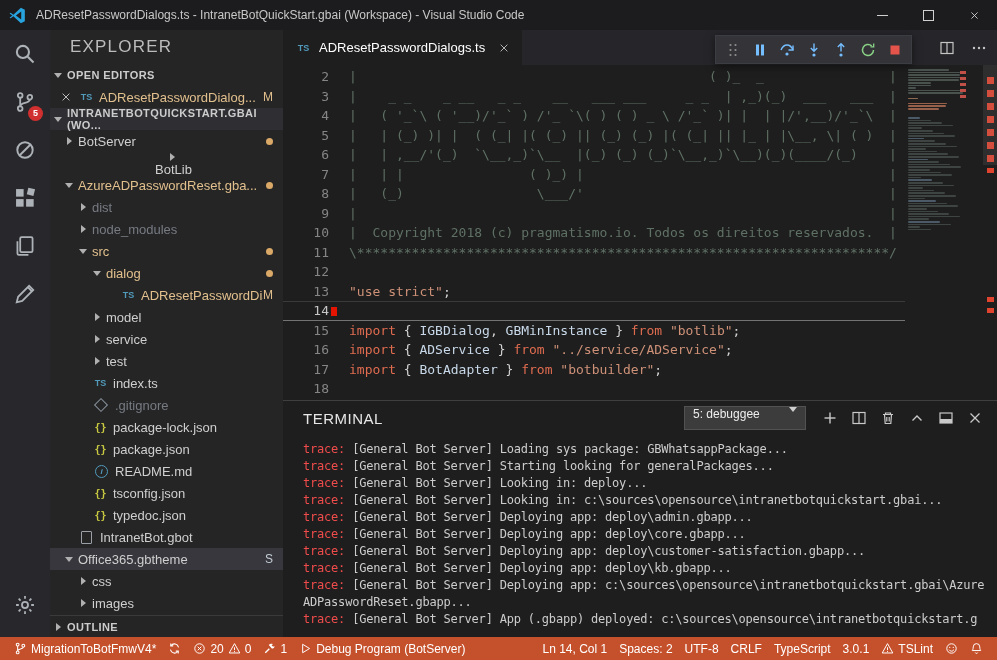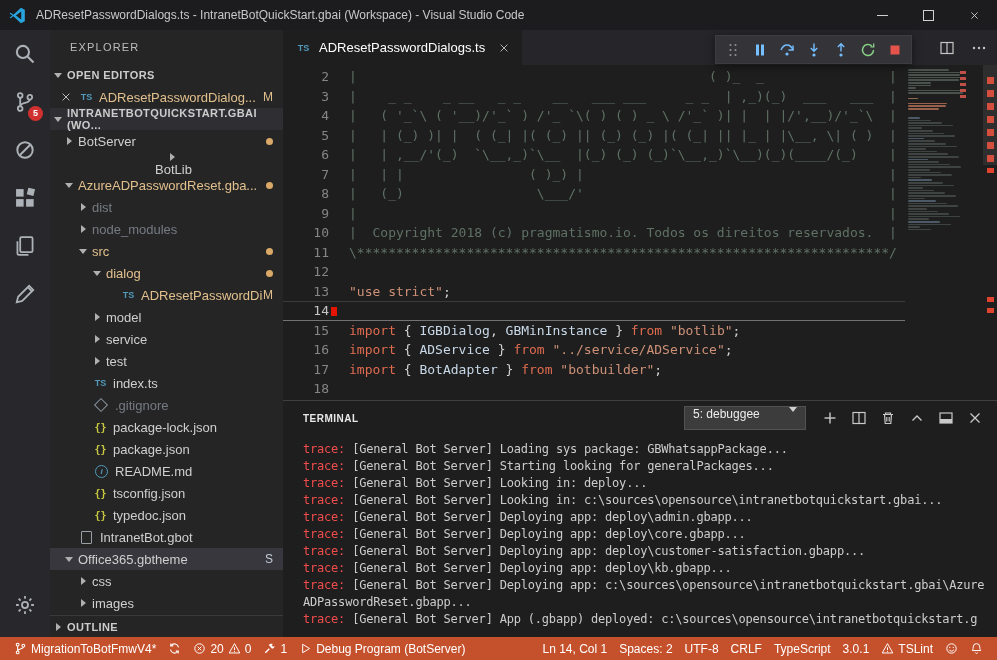--- a/index.html
+++ b/index.html
@@ -19,21 +19,21 @@
 
   
   .activitybar{position:absolute;left:0;top:30px;width:50px;height:607px;background:#28282c;display:flex;flex-direction:column;align-items:center}
   .ab-item{position:relative;width:50px;height:48px;display:flex;align-items:center;justify-content:center;color:#adb2b8}
   .ab-item .icon{width:22px;height:22px}
   .ab-badge{position:absolute;right:7px;bottom:5px;min-width:15px;height:15px;border-radius:50%;background:#d0302f;color:#fff;font-size:9px;line-height:15px;text-align:center;font-weight:bold}
   .ab-bottom{margin-top:auto;margin-bottom:8px}
 
   
   .sidebar{position:absolute;left:50px;top:30px;width:233px;height:607px;background:#252526;overflow:hidden;font-size:13px}
-  .sb-title{height:34px;line-height:34px;padding-left:20px;font-size:11px;color:#bcbcbc;letter-spacing:1.2px}
+  .sb-title{height:34px;line-height:34px;padding-left:20px;font-size:17px;color:#bcbcbc;letter-spacing:1.2px}
   .sec-header{height:22px;display:flex;align-items:center;font-size:11px;font-weight:bold;color:#cccccc;padding-left:3px;letter-spacing:.4px}
   .sec-header.ws{background:#2e2e33}
   .sec-header.outline{position:absolute;bottom:0;left:0;width:100%;border-top:1px solid #3a3a3a;background:#252526;box-sizing:border-box}
   .tree-row{height:22px;display:flex;align-items:center;font-size:13px;color:#cfcfcf;white-space:nowrap}
   .tree-row.selected{background:#37373d}
   .tree-label{white-space:nowrap;overflow:hidden}
   .t-mod{color:#e2c08d}
   .t-ign{color:#767b82}
   .flex-sp{flex:1}
   .git-badge{color:#e2c08d;font-size:12px;margin-right:10px;flex:none}
@@ -79,21 +79,21 @@
   .minimap{position:absolute;right:30px;top:0;width:62px;height:100%}
   .mm-line{position:absolute;left:3px;height:1.6px;border-radius:1px}
   .mm-err{position:absolute;left:55px;width:6px;height:3px;background:#c05048}
   .ruler{position:absolute;right:0;top:0;width:30px;height:100%}
   .ruler::after{content:"";position:absolute;top:0;right:0;width:14px;height:100px;background:rgba(140,140,140,.15)}
   .rmark{position:absolute;right:3px;width:7px;background:#e0442e}
 
   
   .panel{position:absolute;left:283px;top:400px;width:714px;height:237px;background:#1e1e1e;border-top:1px solid #3f3f3f;box-sizing:border-box}
   .panel-header{height:34px;display:flex;align-items:center;padding:0 14px 0 20px}
-  .panel-tab{font-size:10px;font-weight:bold;color:#e7e7e7;letter-spacing:.5px}
+  .panel-tab{font-size:15px;font-weight:normal;color:#e7e7e7;letter-spacing:.5px}
   .term-select{margin-left:auto;margin-right:16px;min-width:122px;height:24px;background:#3c3c3c;border:1px solid #525252;display:flex;align-items:flex-start;justify-content:space-between;padding:0 8px;font-size:12px;color:#eeeeee;box-sizing:border-box}
   .caret{width:0;height:0;border-left:4px solid transparent;border-right:4px solid transparent;border-top:5px solid #cfcfcf;margin-left:12px}
   .panel-actions{display:flex;align-items:center;gap:13px;color:#c9c9c9}
   .pa-item{width:16px;height:16px}
   .term-body{position:absolute;left:20px;right:12px;top:34px;bottom:0;overflow:hidden;font-family:"DejaVu Sans Mono",monospace;font-size:12px;line-height:17px;letter-spacing:-0.2px;color:#cccccc;padding-top:6px}
   .term-line{white-space:pre-wrap;word-break:break-all}
   .term-trace{color:#f14c4c}
 
   
   .statusbar{position:absolute;left:0;bottom:0;width:100%;height:23px;background:#c5512c;display:flex;align-items:center;color:#fff;padding:0 8px;box-sizing:border-box;font-size:12px}

